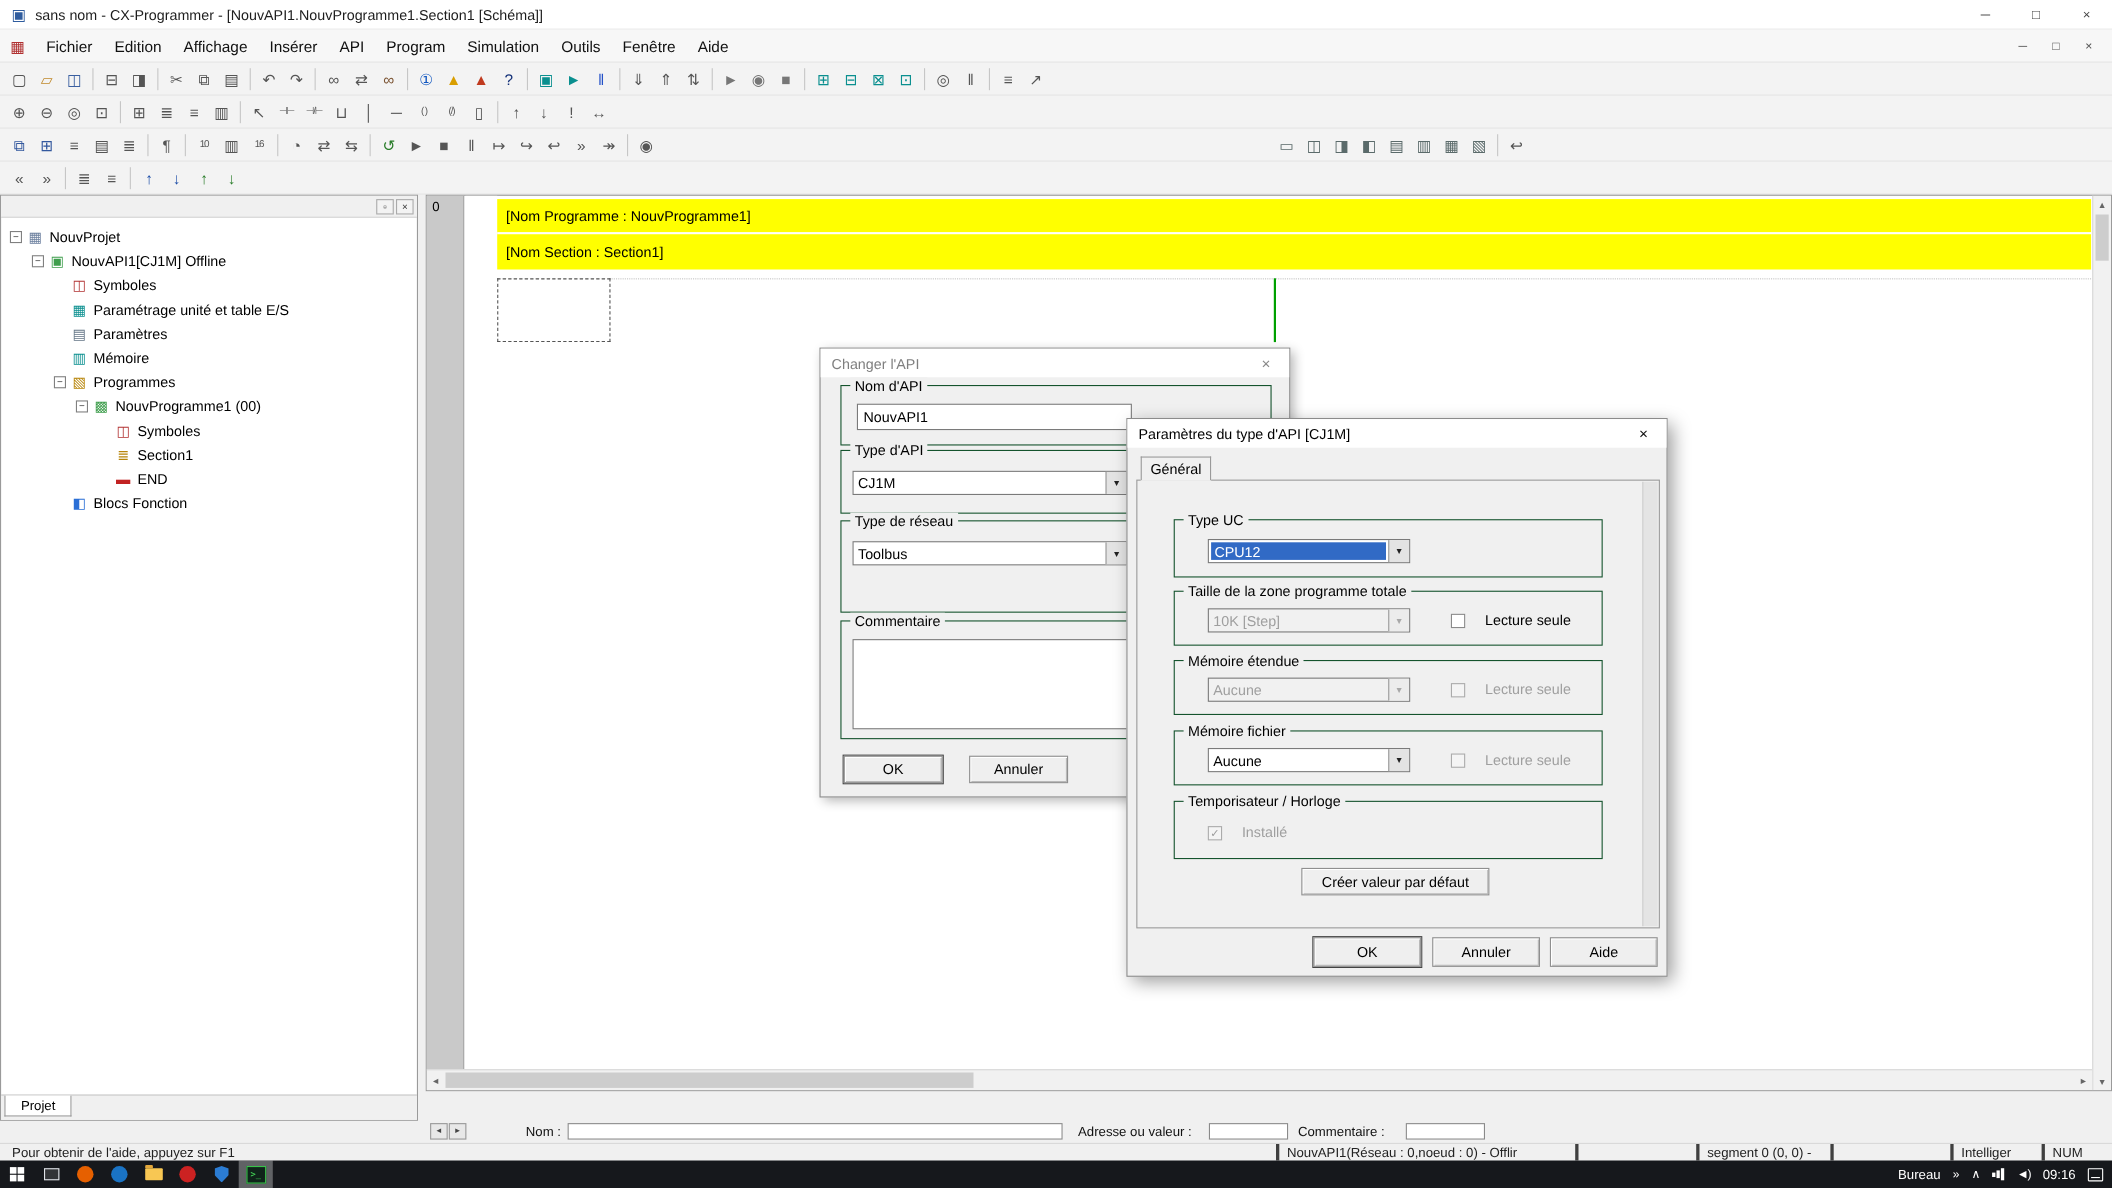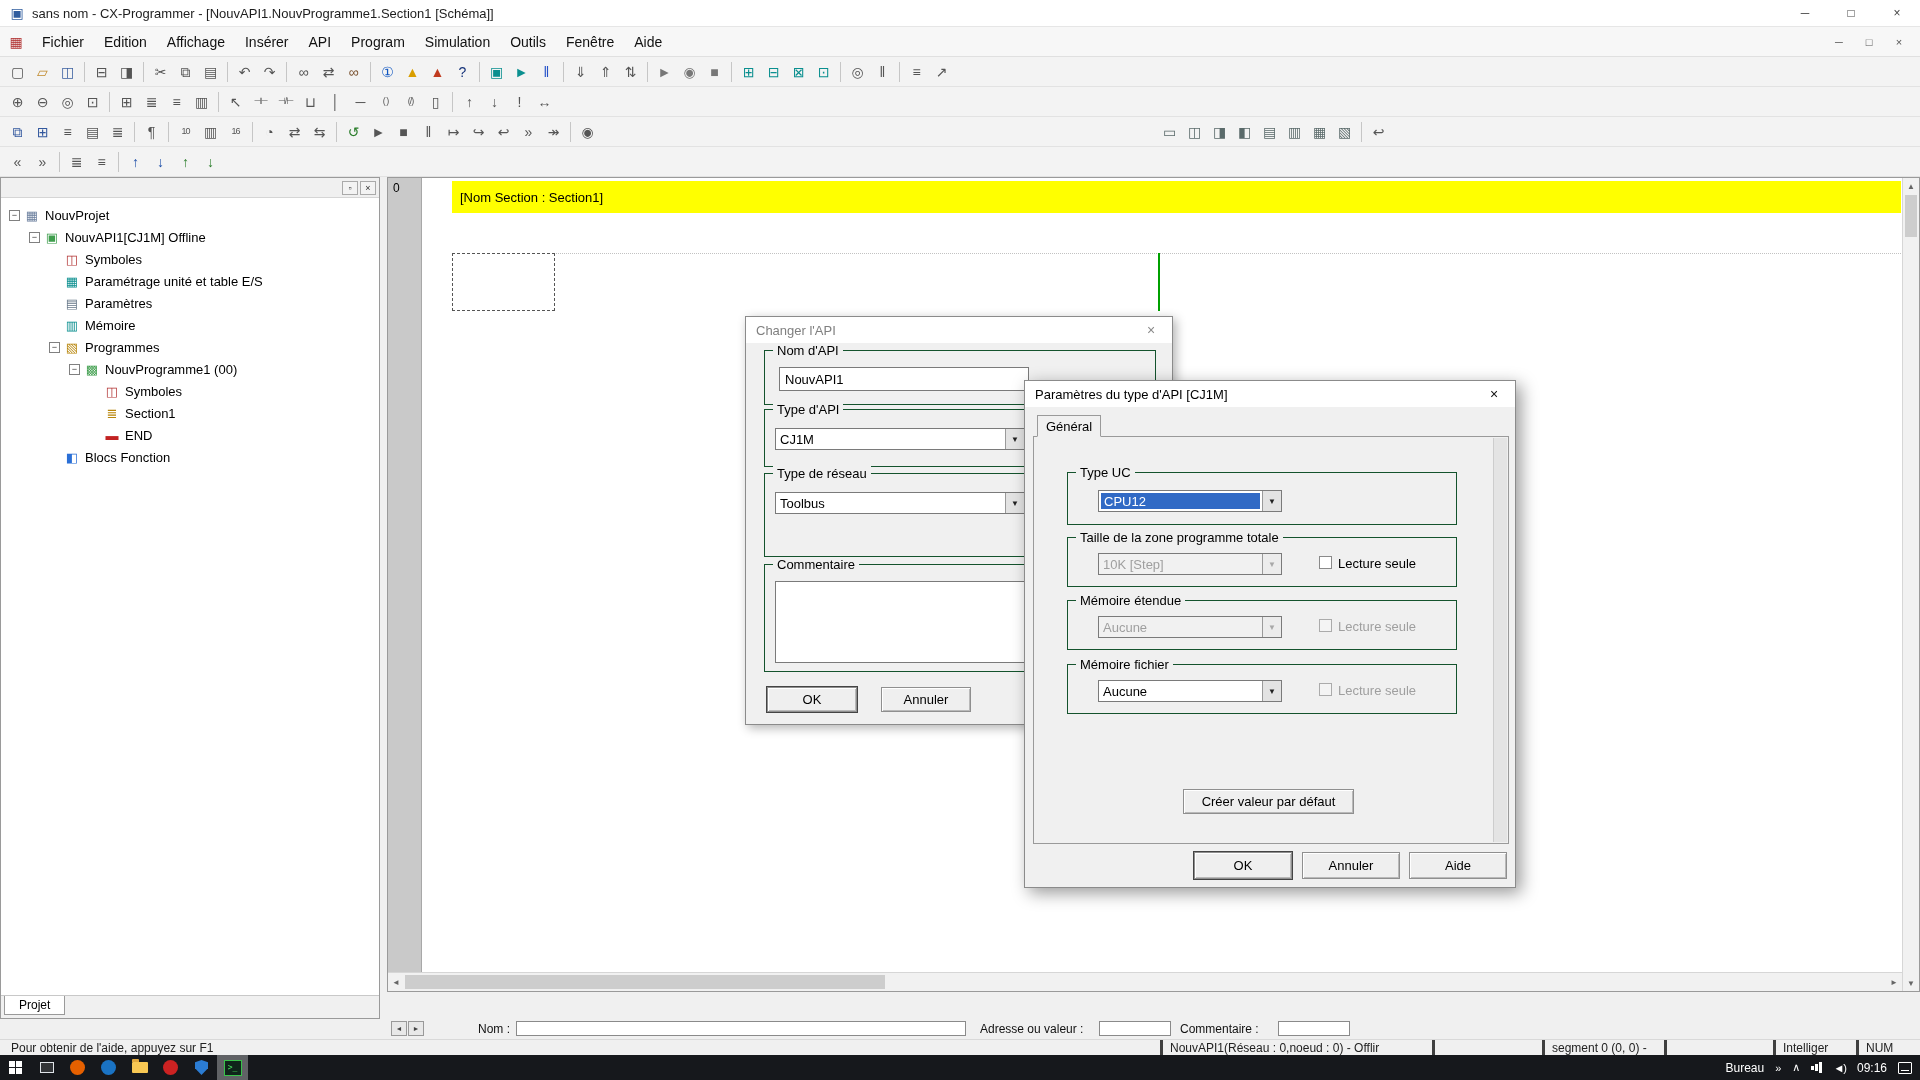--- a/index.html
+++ b/index.html
@@ -90,21 +90,21 @@
     display:flex;align-items:center;padding:0 5px}
   .tarea{position:absolute;background:#fff;border:1px solid #7a7a7a}
   .combo{position:absolute;border:1px solid #7a7a7a;background:#fff;display:flex;height:22px}
   .combo .ctext{flex:1;display:flex;align-items:center;padding:0 4px;font-size:13px;overflow:hidden;white-space:nowrap}
   .combo .cbtn{width:19px;flex:0 0 19px;background:#e3e3e3;border-left:1px solid #9a9a9a;
     display:flex;align-items:center;justify-content:center;font-size:8px;color:#222}
   .combo.sel .ctext{margin:2px;background:#316ac5;color:#fff;padding:0 3px}
   .combo.dis{background:#f1f1f1}
   .combo.dis .ctext{color:#9f9f9f}
   .combo.dis .cbtn{color:#a8a8a8;background:#ececec}
-  .cb{position:absolute;display:flex;align-items:flex-start;gap:6px;font-size:13px}
+  .cb{position:absolute;display:flex;align-items:flex-end;gap:18px;font-size:13px}
   .cbbox{width:13px;height:13px;background:#fff;border:1px solid #8a8a8a;display:flex;
     align-items:center;justify-content:center;font-size:10px;color:#555}
   .cb.dis{color:#9f9f9f}
   .cb.dis .cbbox{border-color:#ababab;background:#f4f4f4;color:#9a9a9a}
   .btn{position:absolute;background:#efefef;border:1px solid #8f8f8f;
     box-shadow:inset 1px 1px 0 #fff, inset -1px -1px 0 #b9b9b9;
     display:flex;align-items:center;justify-content:center;font-size:13px;color:#000}
   .btn.default{box-shadow:0 0 0 1px #444, inset 1px 1px 0 #fff, inset -1px -1px 0 #b9b9b9}
   .tab{position:absolute;left:12px;top:34px;width:64px;height:22px;background:#f0f0f0;
     border:1px solid #9a9a9a;border-bottom:1px solid #f0f0f0;display:flex;align-items:center;
@@ -571,20 +571,21 @@
     </div>
   </div>
   <div class="splitter"></div>
 
   <div class="ladder">
     <div class="gutter">
       <span>0</span>
     </div>
     <div class="busmargin"></div>
     <div class="comments">
+      <div class="crow crow1">[Nom Programme : NouvProgramme1]</div>
       <div class="crow">[Nom Section : Section1]</div>
     </div>
     <div class="rowline"></div>
     <div class="selection"></div>
     <div class="busline"></div>
     <div class="vscroll">
       <div class="up">
           <span class="sarrow">▲</span>
         </div>
       <div class="vthumb"></div>
@@ -683,20 +684,27 @@
       <div class="combo" style="left:30px;top:15px;width:184px">
         <span class="ctext">Aucune</span>
         <span class="cbtn">▼</span>
       </div>
       <div class="cb dis" style="left:251px;top:18px">
         <span class="cbbox"></span>
         <span>Lecture seule</span>
       </div>
     </div>
 
+    <div class="group" style="left:42px;top:347px;width:390px;height:53px">
+      <span class="glabel">Temporisateur / Horloge</span>
+      <div class="cb dis" style="left:30px;top:20px">
+        <span class="cbbox">✓</span>
+        <span>Installé</span>
+      </div>
+    </div>
 
     <div class="btn" style="left:158px;top:408px;width:171px;height:25px">Créer valeur par défaut</div>
     <div class="btn default" style="left:169px;top:471px;width:98px;height:27px">OK</div>
     <div class="btn" style="left:277px;top:471px;width:98px;height:27px">Annuler</div>
     <div class="btn" style="left:384px;top:471px;width:98px;height:27px">Aide</div>
   </div>
 
   <div class="fieldsrow">
     <span class="fr-btn" style="left:391px">◄</span>
     <span class="fr-btn" style="left:408px">►</span>

